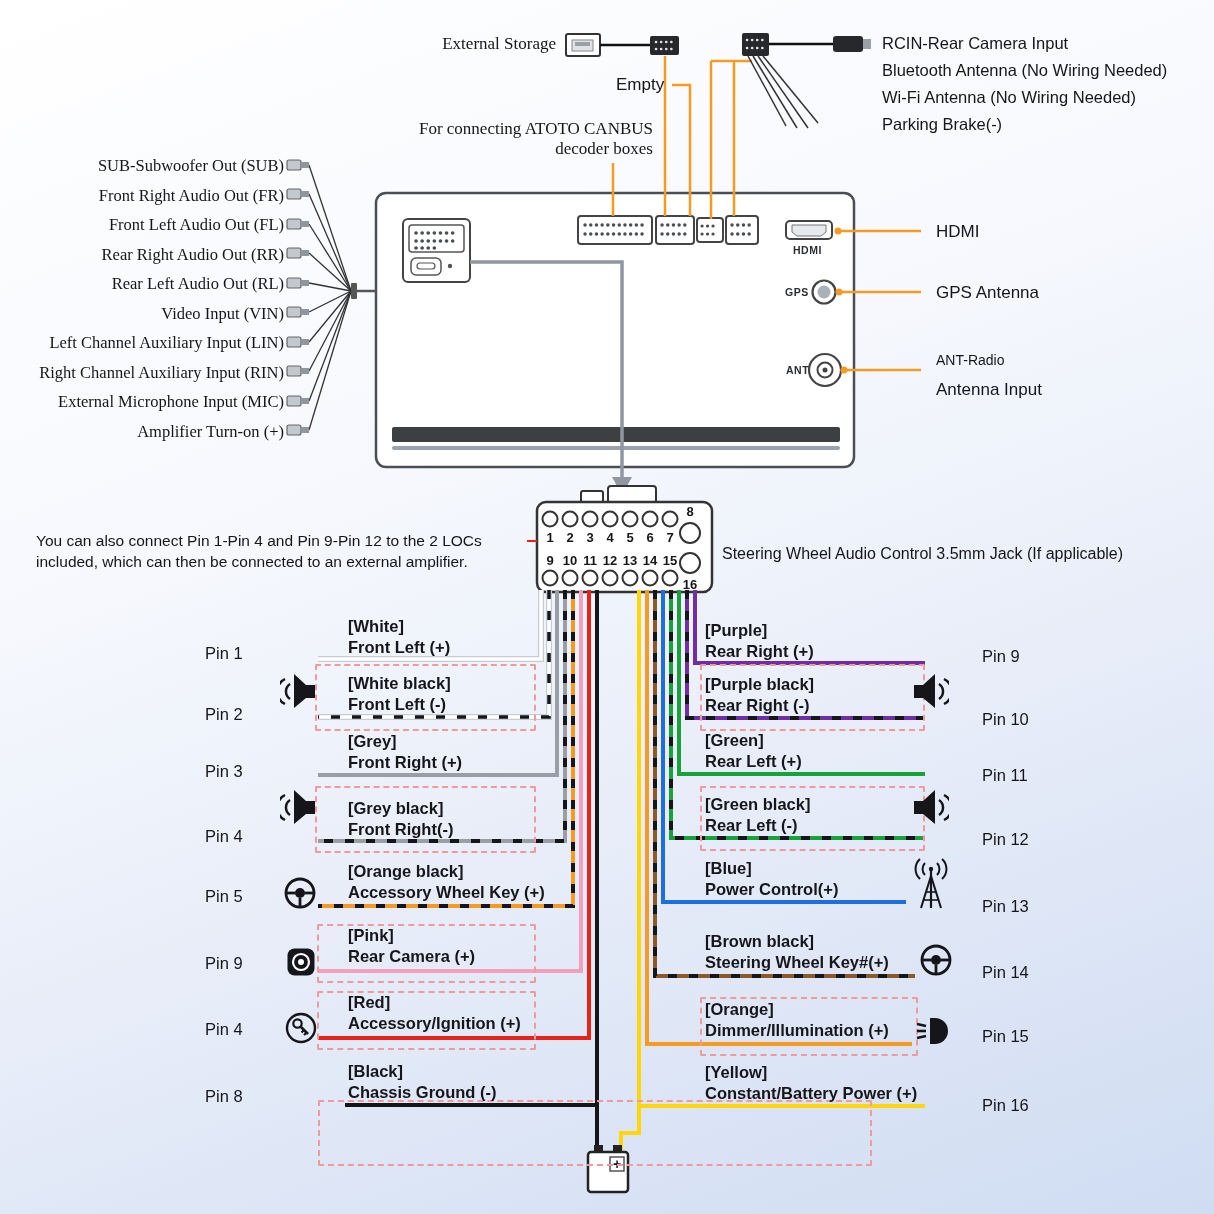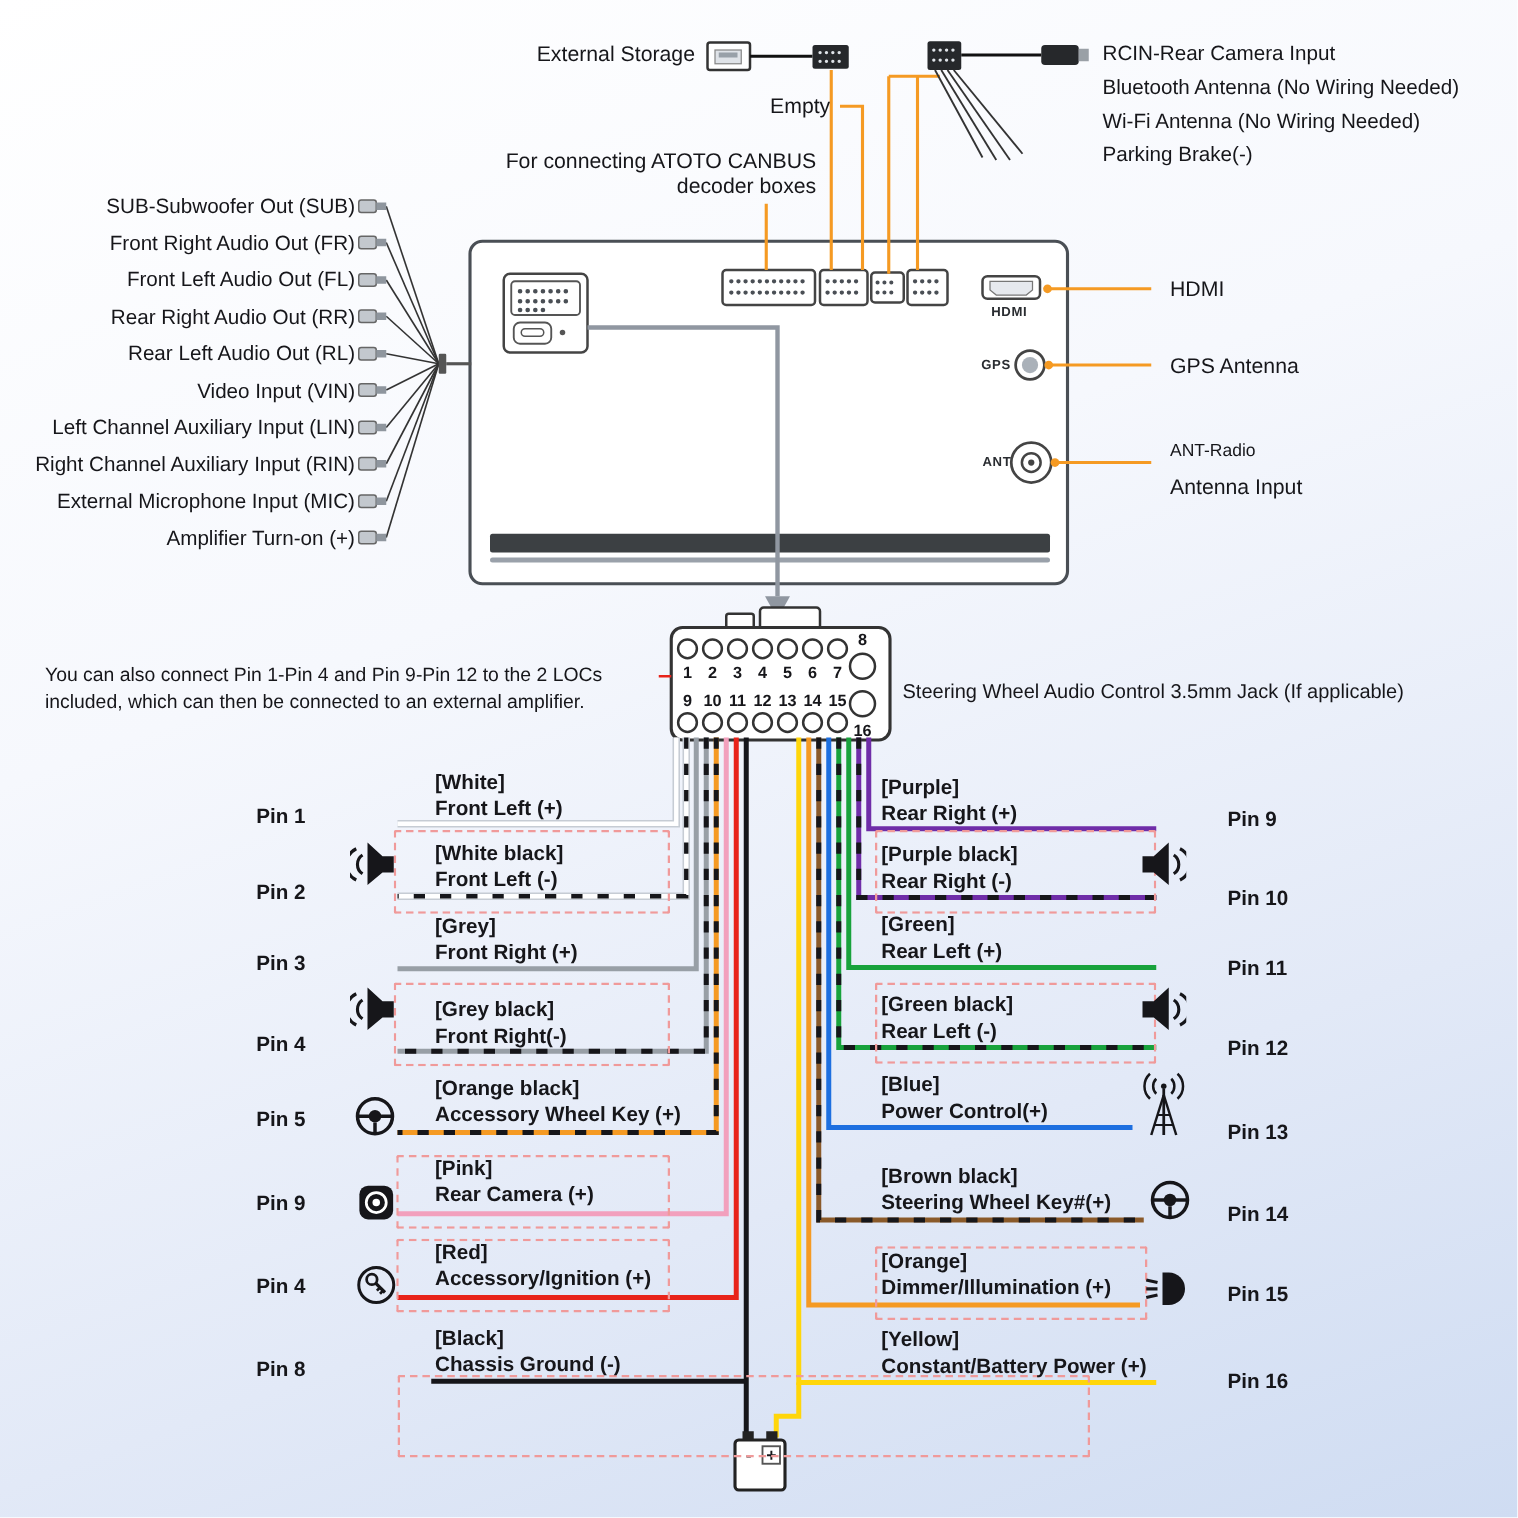--- a/index.html
+++ b/index.html
@@ -3,22 +3,22 @@
 <meta charset="utf-8">
 <style>
   html,body{margin:0;padding:0;background:#fff;}
   .canvas{position:relative;width:1214px;height:1214px;overflow:hidden;color:#16161a;
           font-family:"Liberation Sans",sans-serif;
           background:linear-gradient(160deg,#ffffff 0%,#f6f8fd 38%,#e2e9f7 72%,#cfdcf2 100%);}
   .overlay{position:absolute;left:0;top:0;}
   .overlay text{font-family:"Liberation Sans",sans-serif;font-weight:bold;font-size:13px;fill:#16161a;text-anchor:middle;}
   .overlay text.batt{font-size:14px;}
   .lbl{position:absolute;white-space:nowrap;font-size:16.5px;}
-  .ra{text-align:right;}
-  .pin-num{position:absolute;font-weight:bold;font-size:16.5px;white-space:nowrap;}
+  .ra{text-align:right;font-family:Liberation Serif, serif;}
+  .pin-num{position:absolute;font-weight:normal;font-size:16.5px;white-space:nowrap;}
   .wire-label{position:absolute;font-weight:bold;font-size:16.5px;line-height:21px;white-space:nowrap;}
   .mini{position:absolute;font-weight:bold;font-size:10.5px;letter-spacing:.5px;color:#2a2d31;white-space:nowrap;}
   .note{position:absolute;font-size:15.5px;line-height:21px;}
   .dashed-box{position:absolute;border:2px dashed #f09a9a;border-radius:2px;}
   .icon{position:absolute;}
 </style>
 </head>
 <body>
 
 <div class="canvas">

